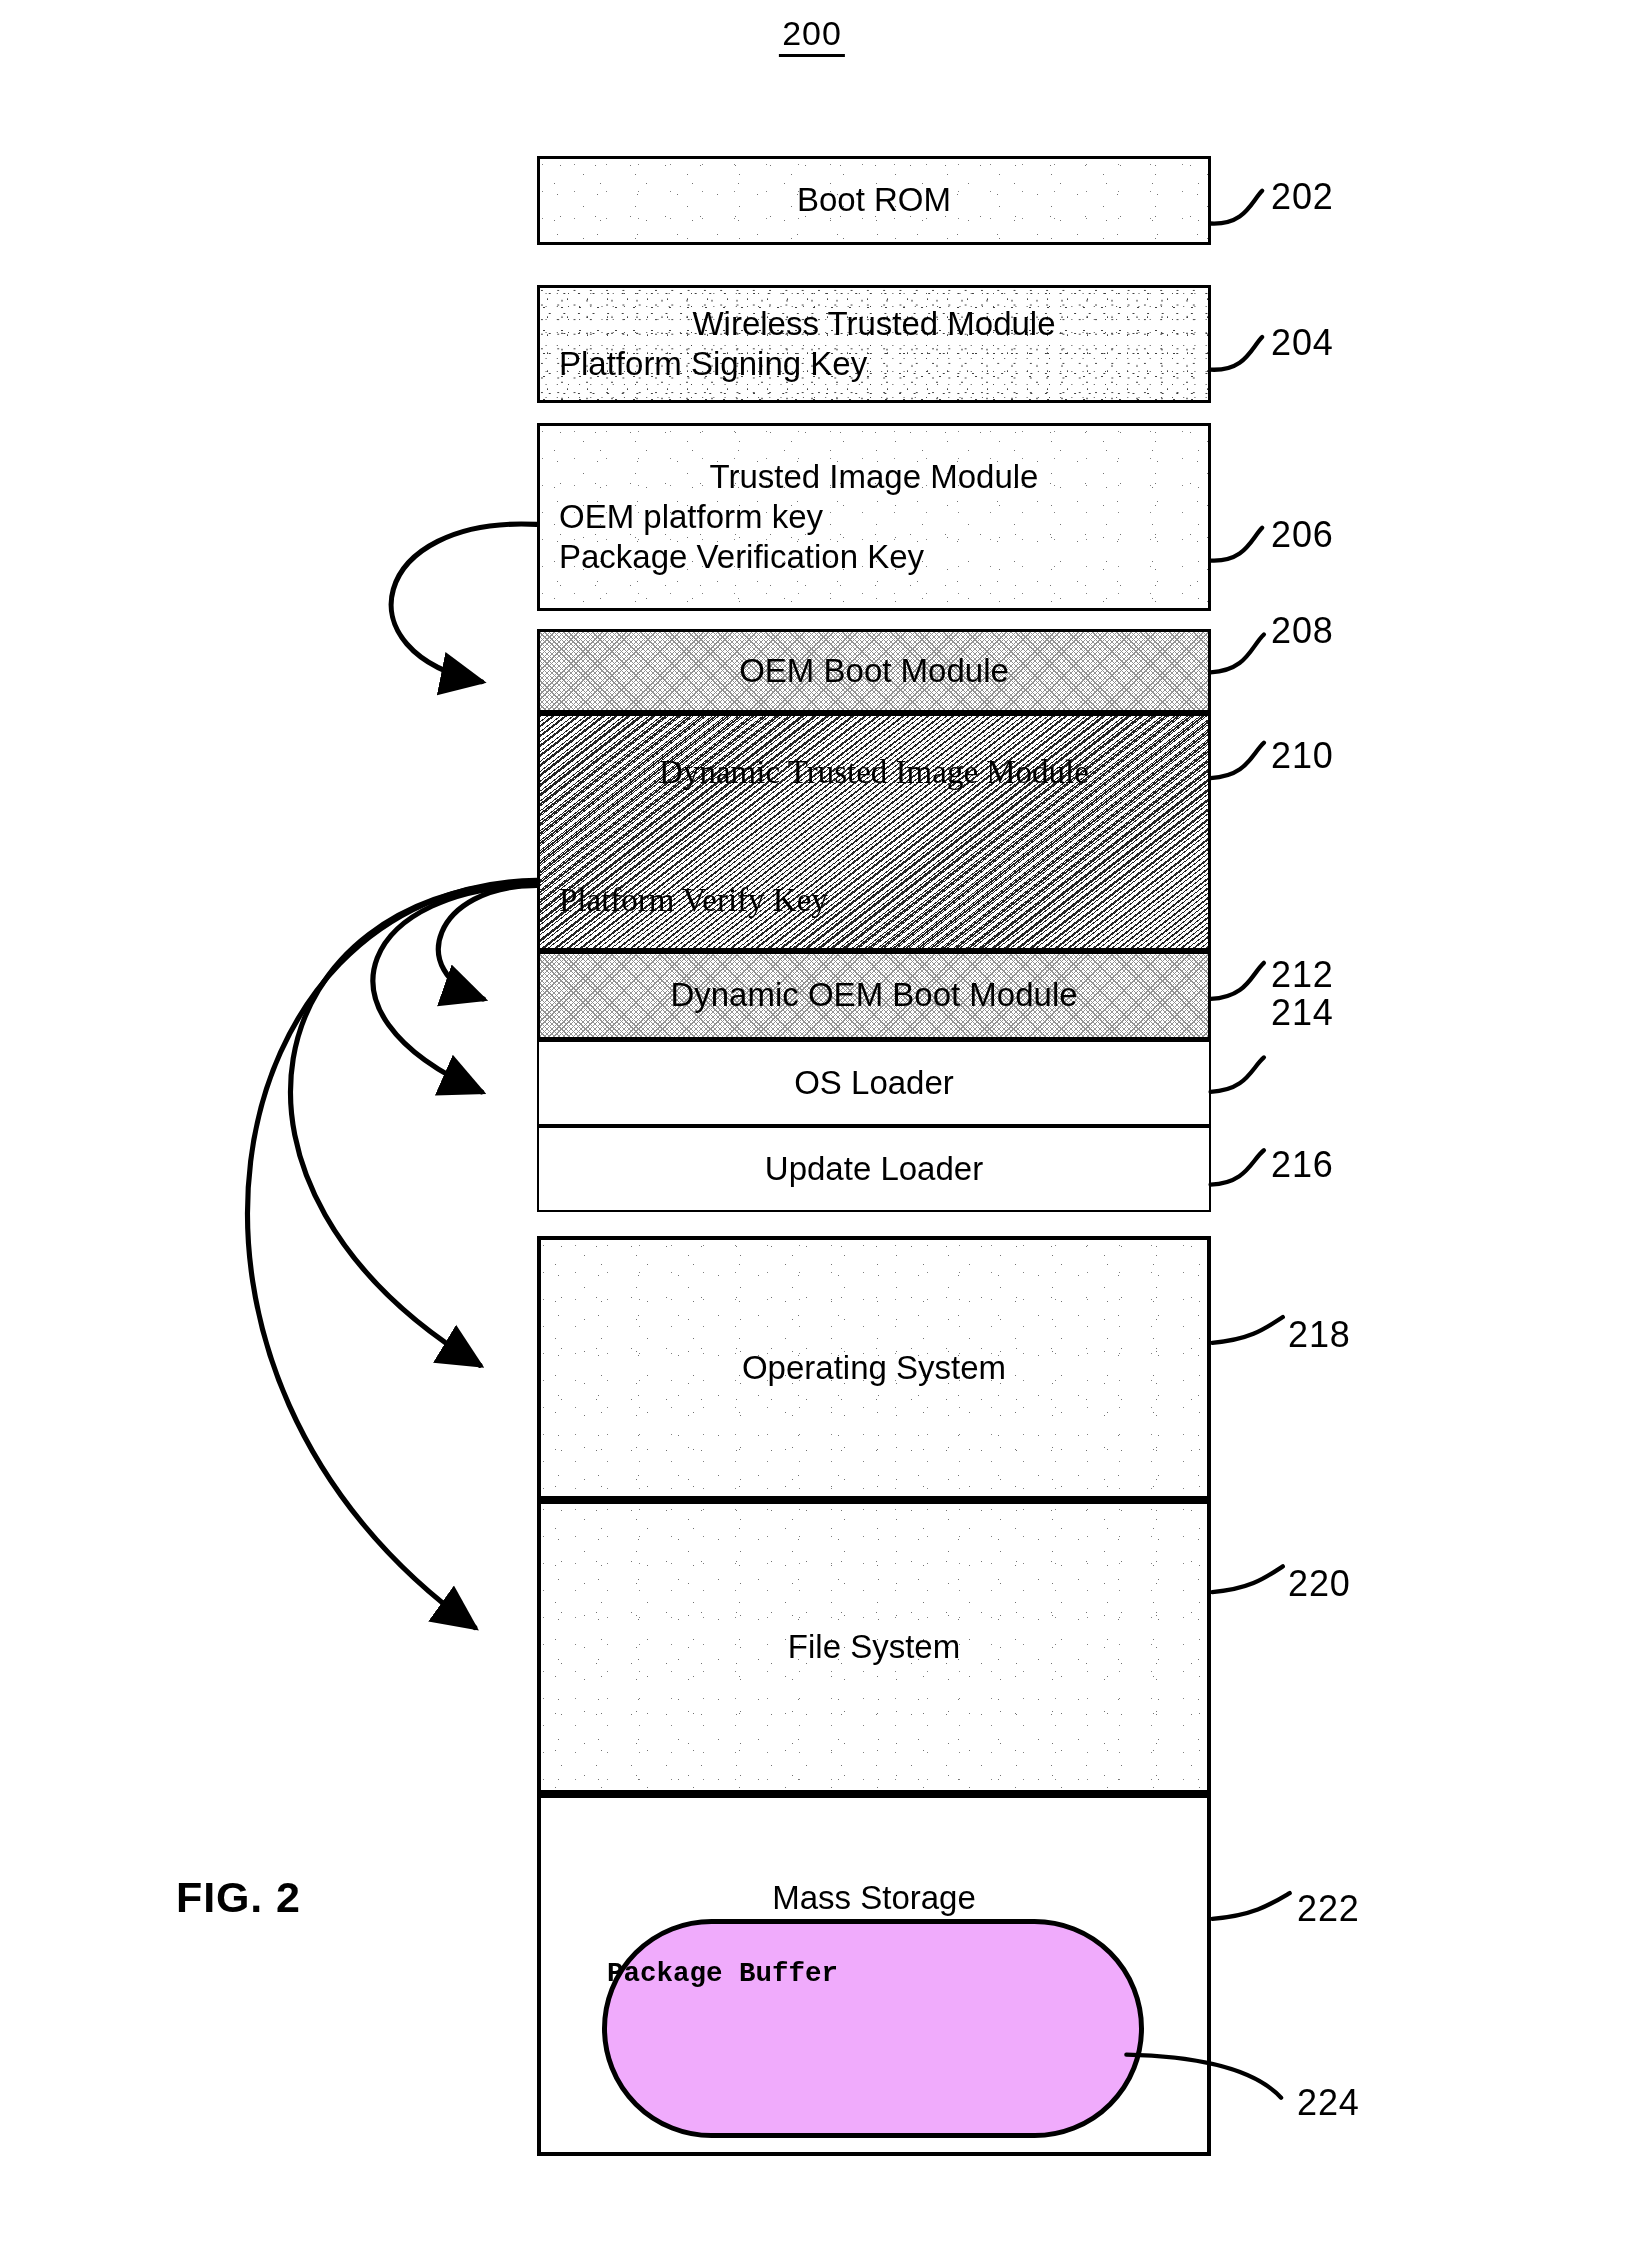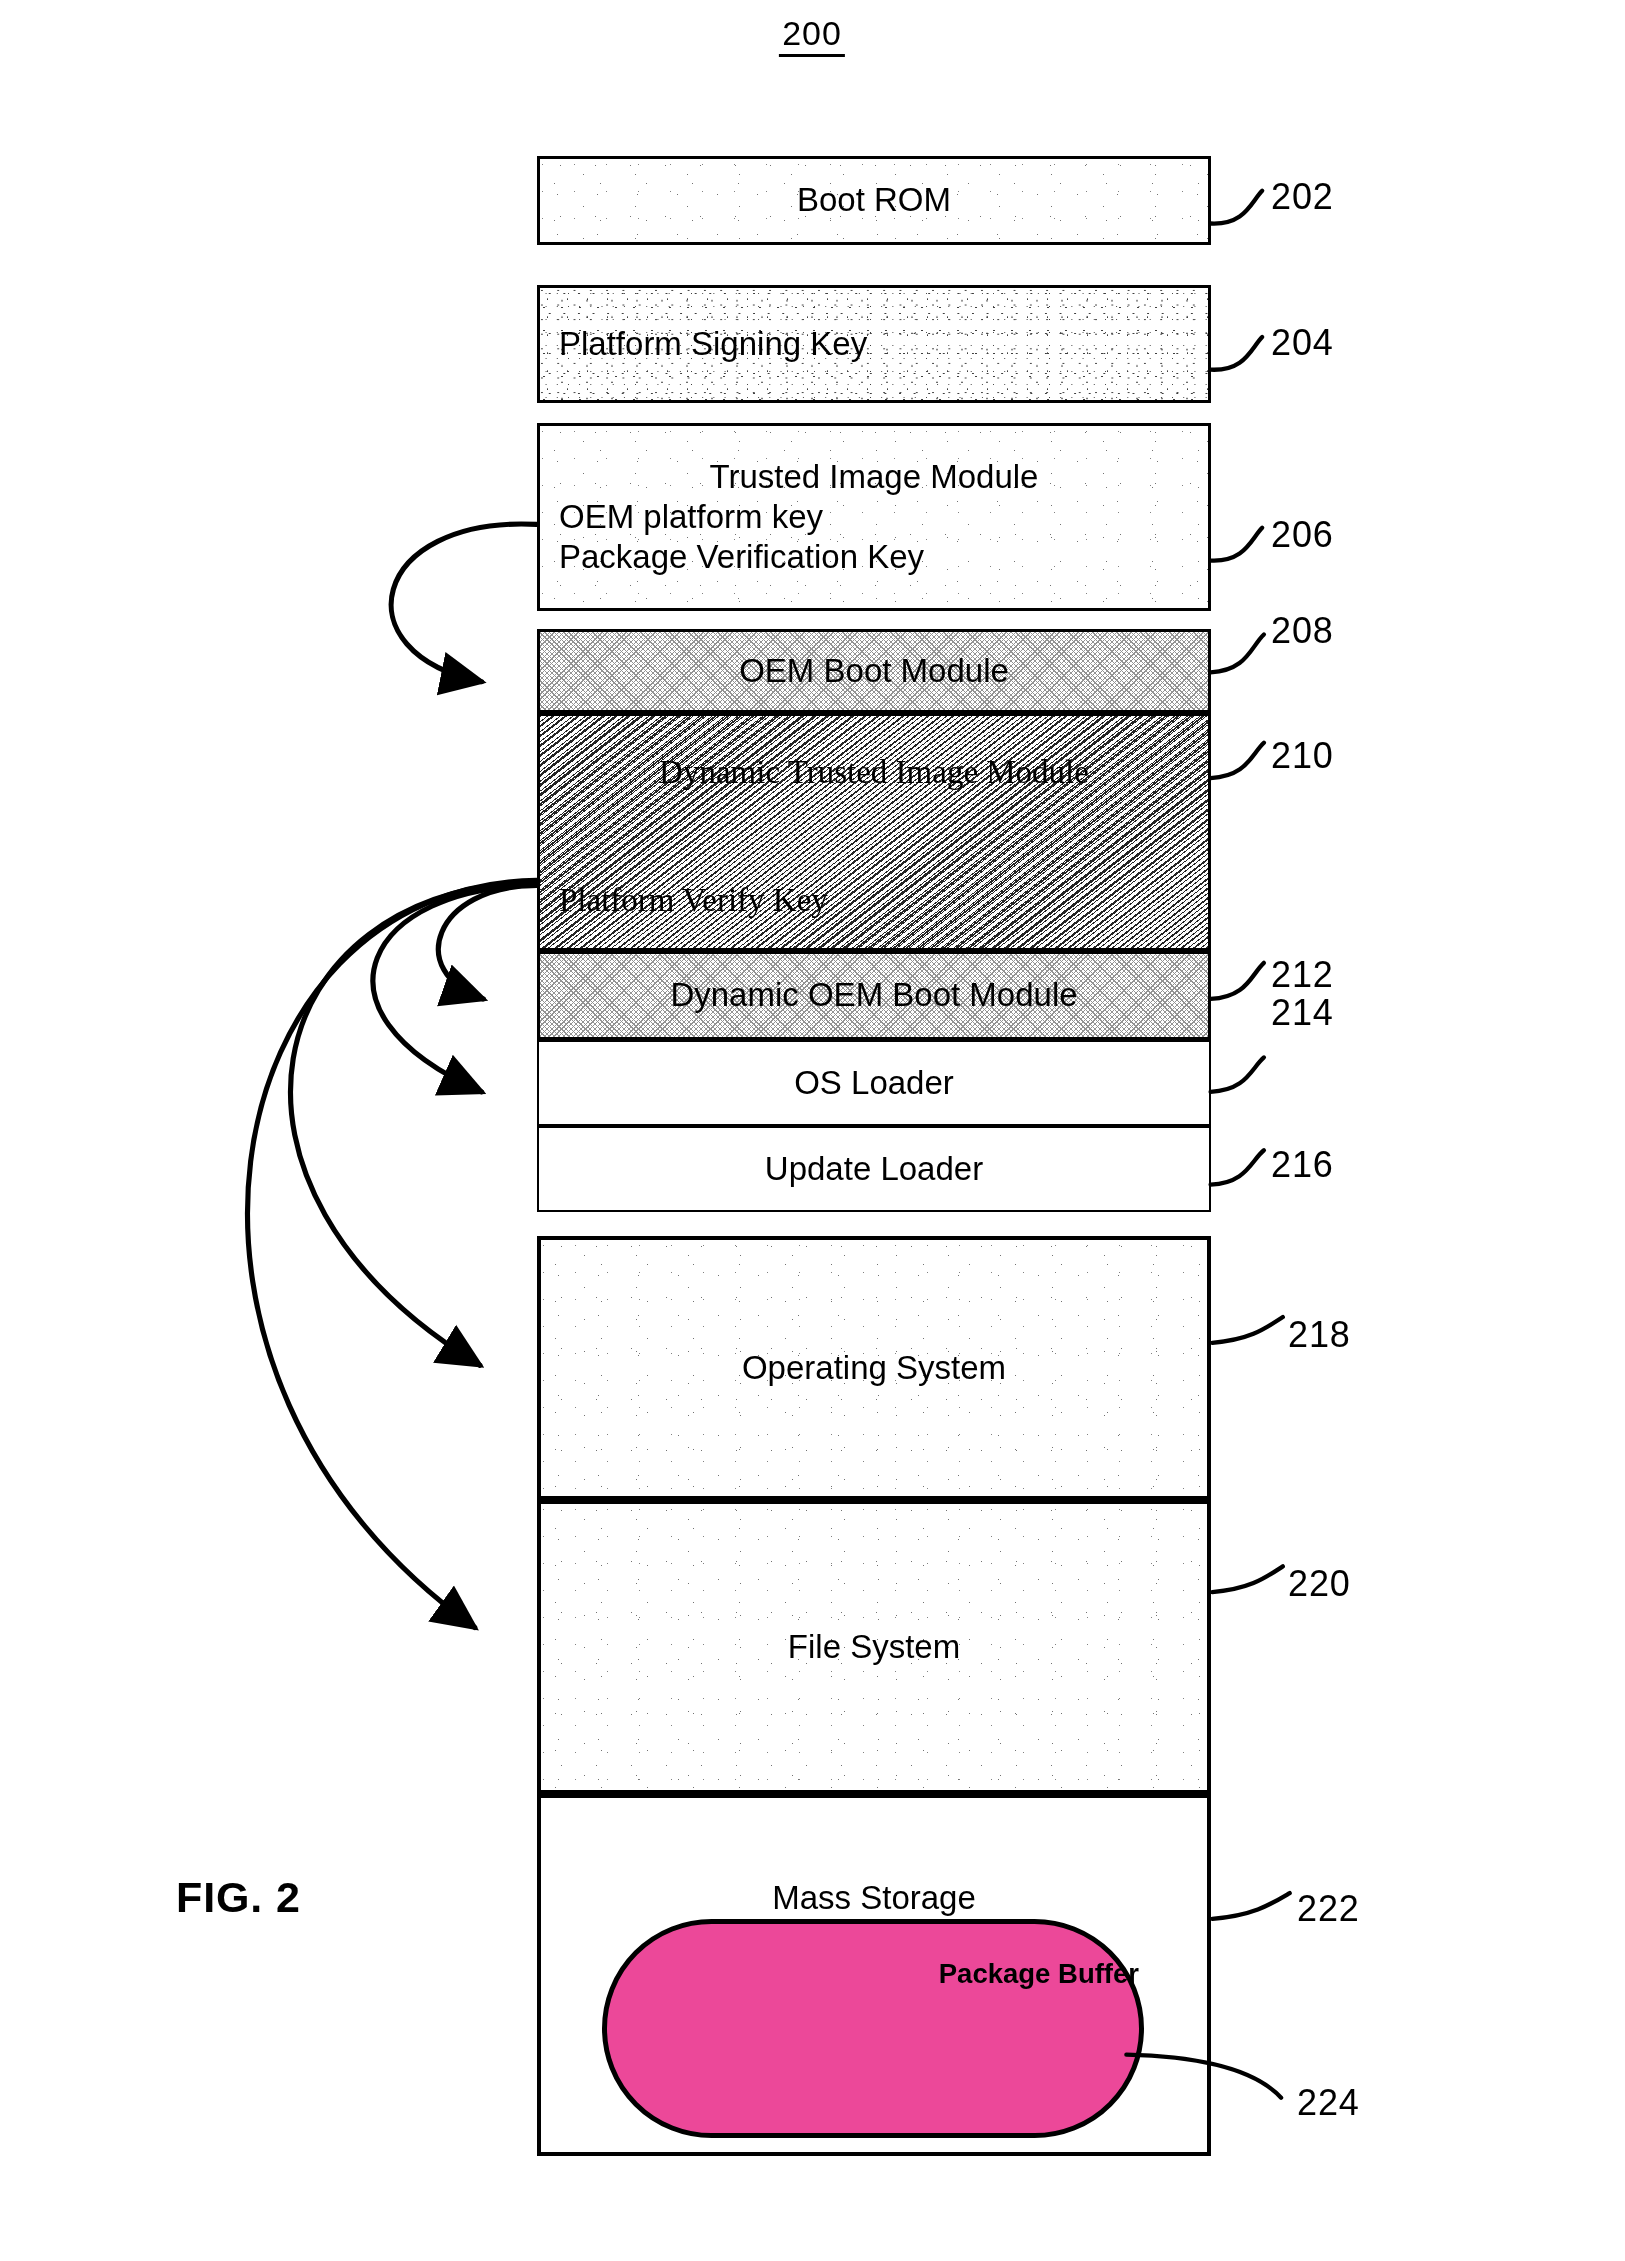--- a/index.html
+++ b/index.html
@@ -67,22 +67,22 @@
   .tex-hatch::before{
     background-image:
       repeating-linear-gradient(-38deg,#000 0 1.7px,transparent 1.7px 7.7px),
       repeating-linear-gradient(-38deg,#000 0 0.9px,transparent 0.9px 3.9px);
     opacity:.85;
   }
 
   
   #package-buffer{
     position:absolute;box-sizing:border-box;border:5.2px solid #000;
-    border-radius:138px;background:#ec4899;
-    display:flex;align-items:flex-start;justify-content:flex-end;
+    border-radius:138px;background:#f0abfc;
+    display:flex;align-items:flex-start;justify-content:flex-start;font-family:Liberation Mono, monospace;
   }
   #package-buffer .pb-lbl{font-size:27.5px;font-weight:bold;padding-top:34px;}
 
   
   #overlay{position:absolute;left:0;top:0;width:1626px;height:2261px;
            pointer-events:none;z-index:6;}
   .ref{position:absolute;font-size:36px;letter-spacing:0.9px;}
 </style>
 </head>
 <body>
@@ -94,20 +94,21 @@
   <div id="fig-caption">FIG. 2</div>
 
   <div class="box tex tex-speckle" style="left:537px;top:156px;width:674px;height:89px;">
     <div class="inner">
       <div class="lbl ctr">Boot ROM</div>
     </div>
   </div>
 
   <div class="box tex tex-speckle2" style="left:537px;top:285px;width:674px;height:118px;">
     <div class="inner">
+      <div class="lbl ctr">Wireless Trusted Module</div>
       <div class="lbl lft">Platform Signing Key</div>
     </div>
   </div>
 
   <div class="box tex tex-speckle" style="left:537px;top:423px;width:674px;height:188px;">
     <div class="inner">
       <div class="lbl ctr">Trusted Image Module</div>
       <div class="lbl lft">OEM platform key</div>
       <div class="lbl lft">Package Verification Key</div>
     </div>

